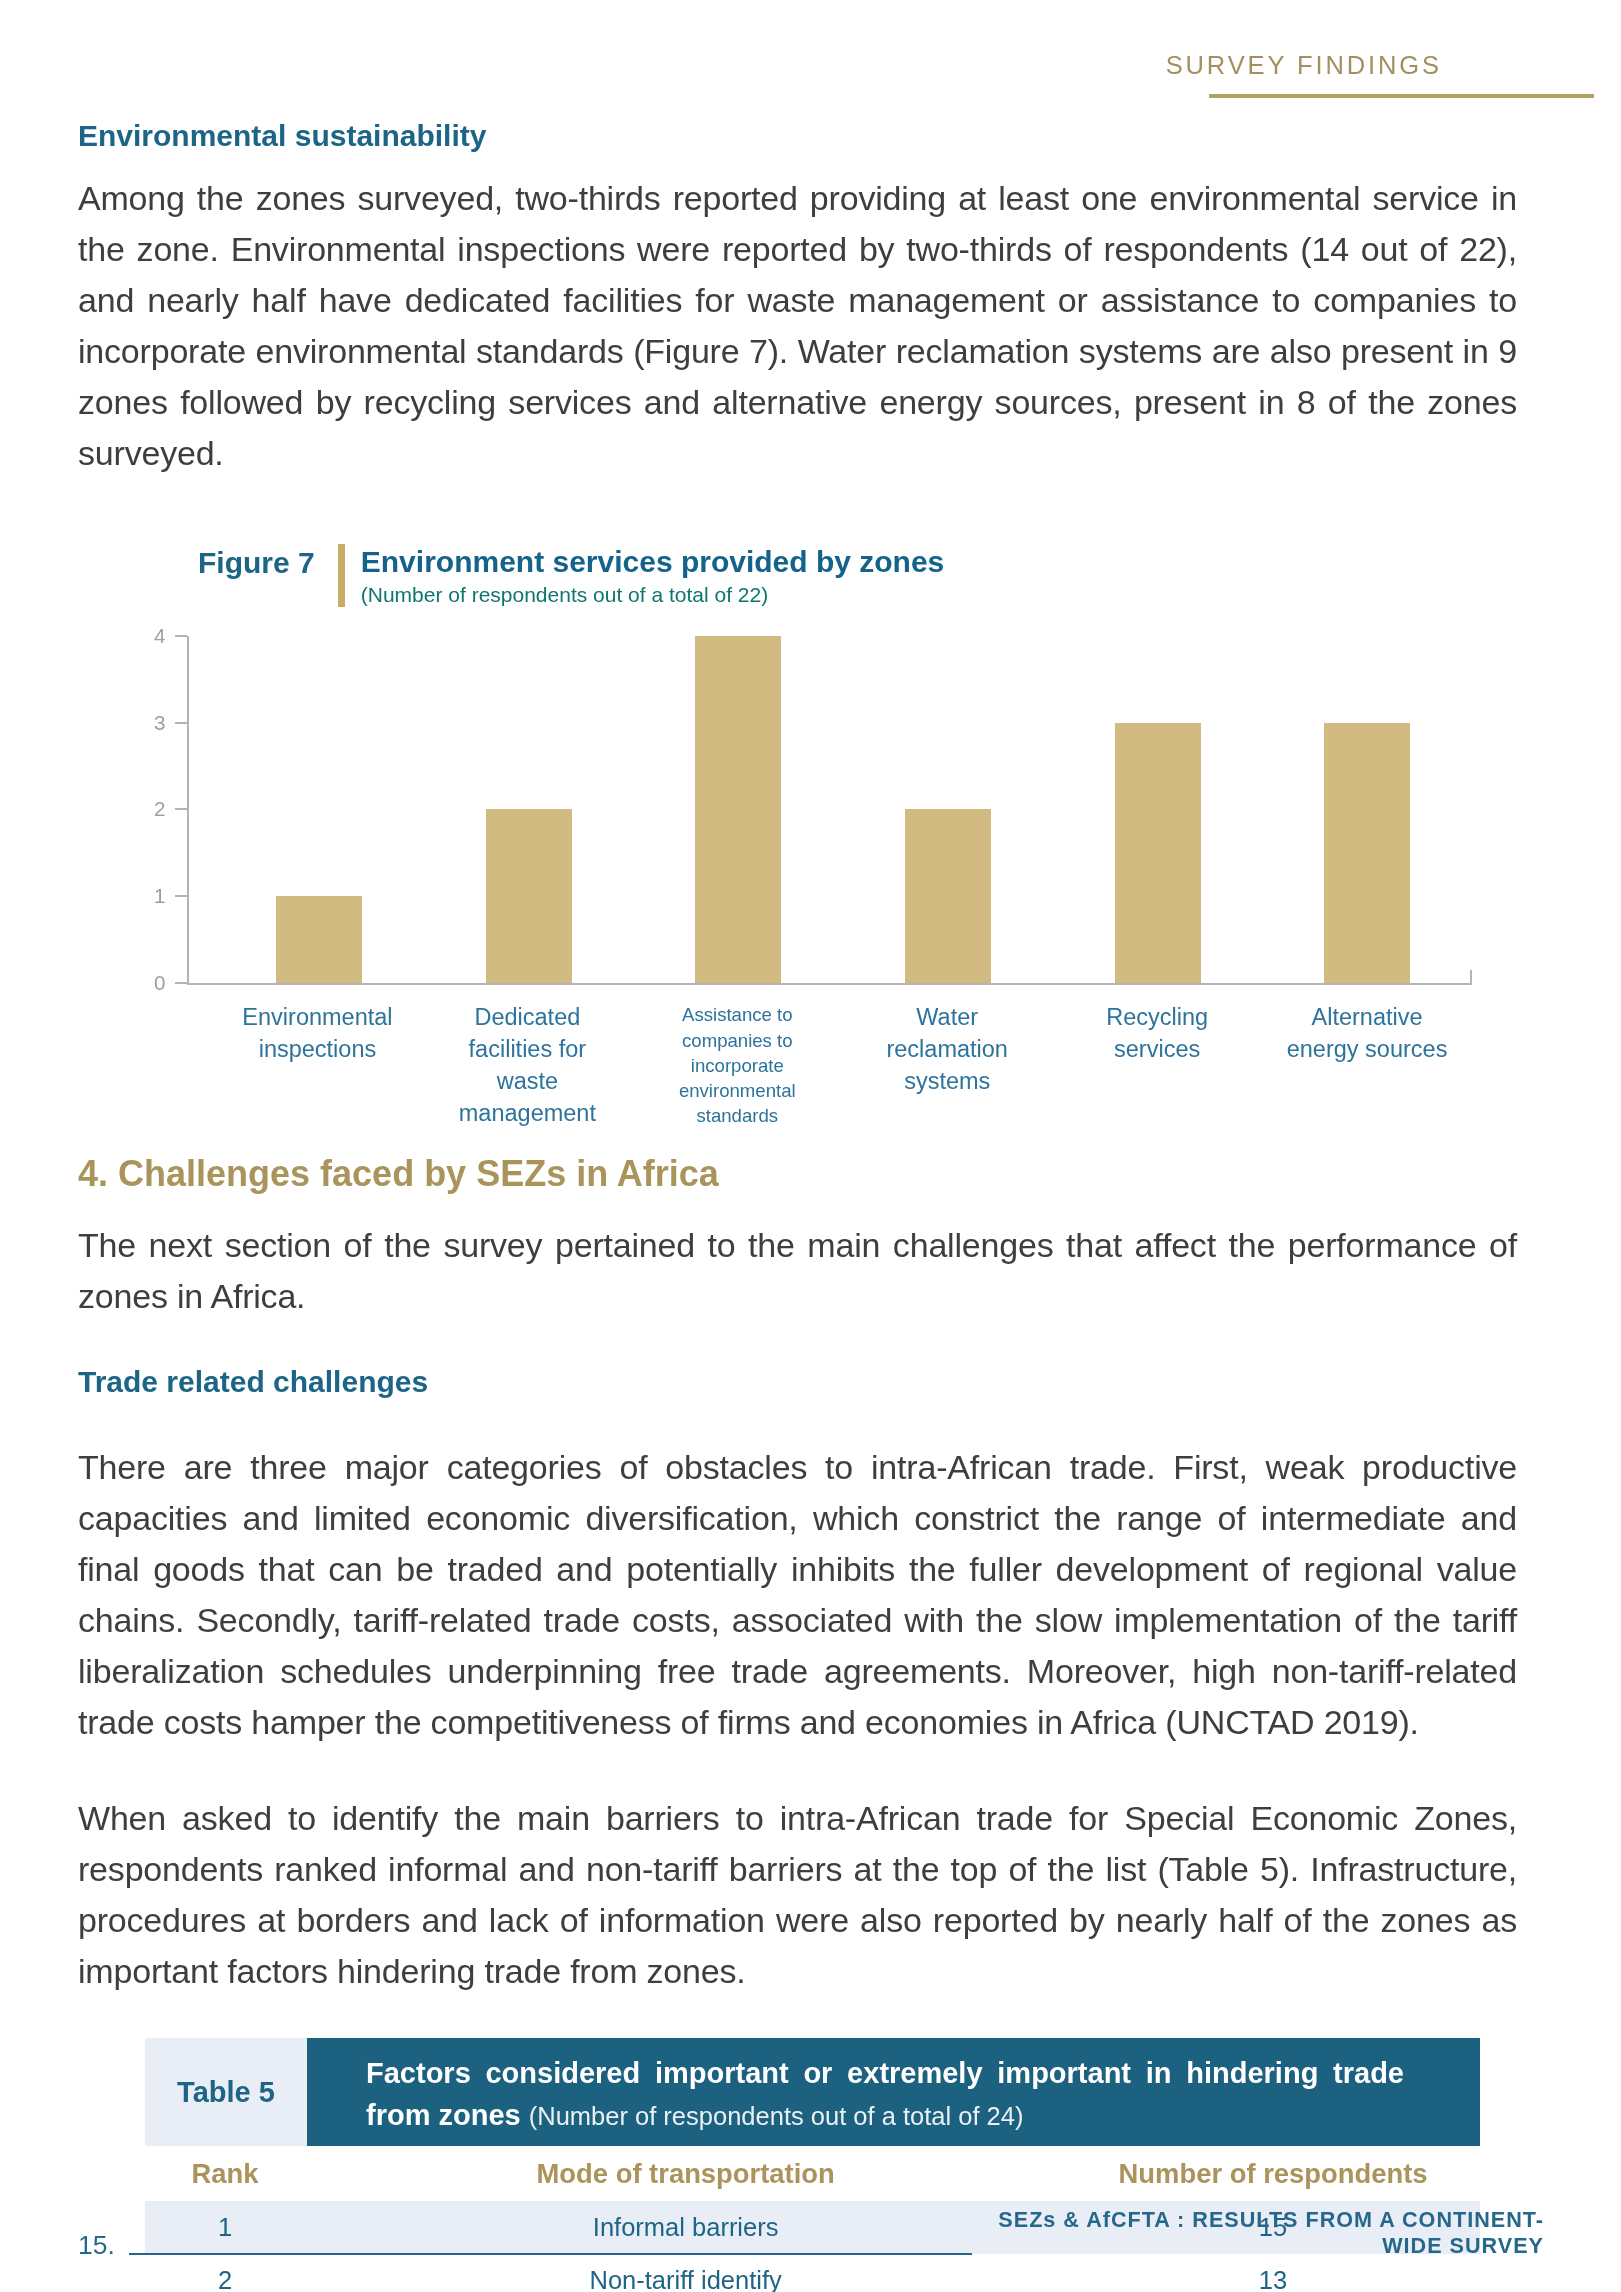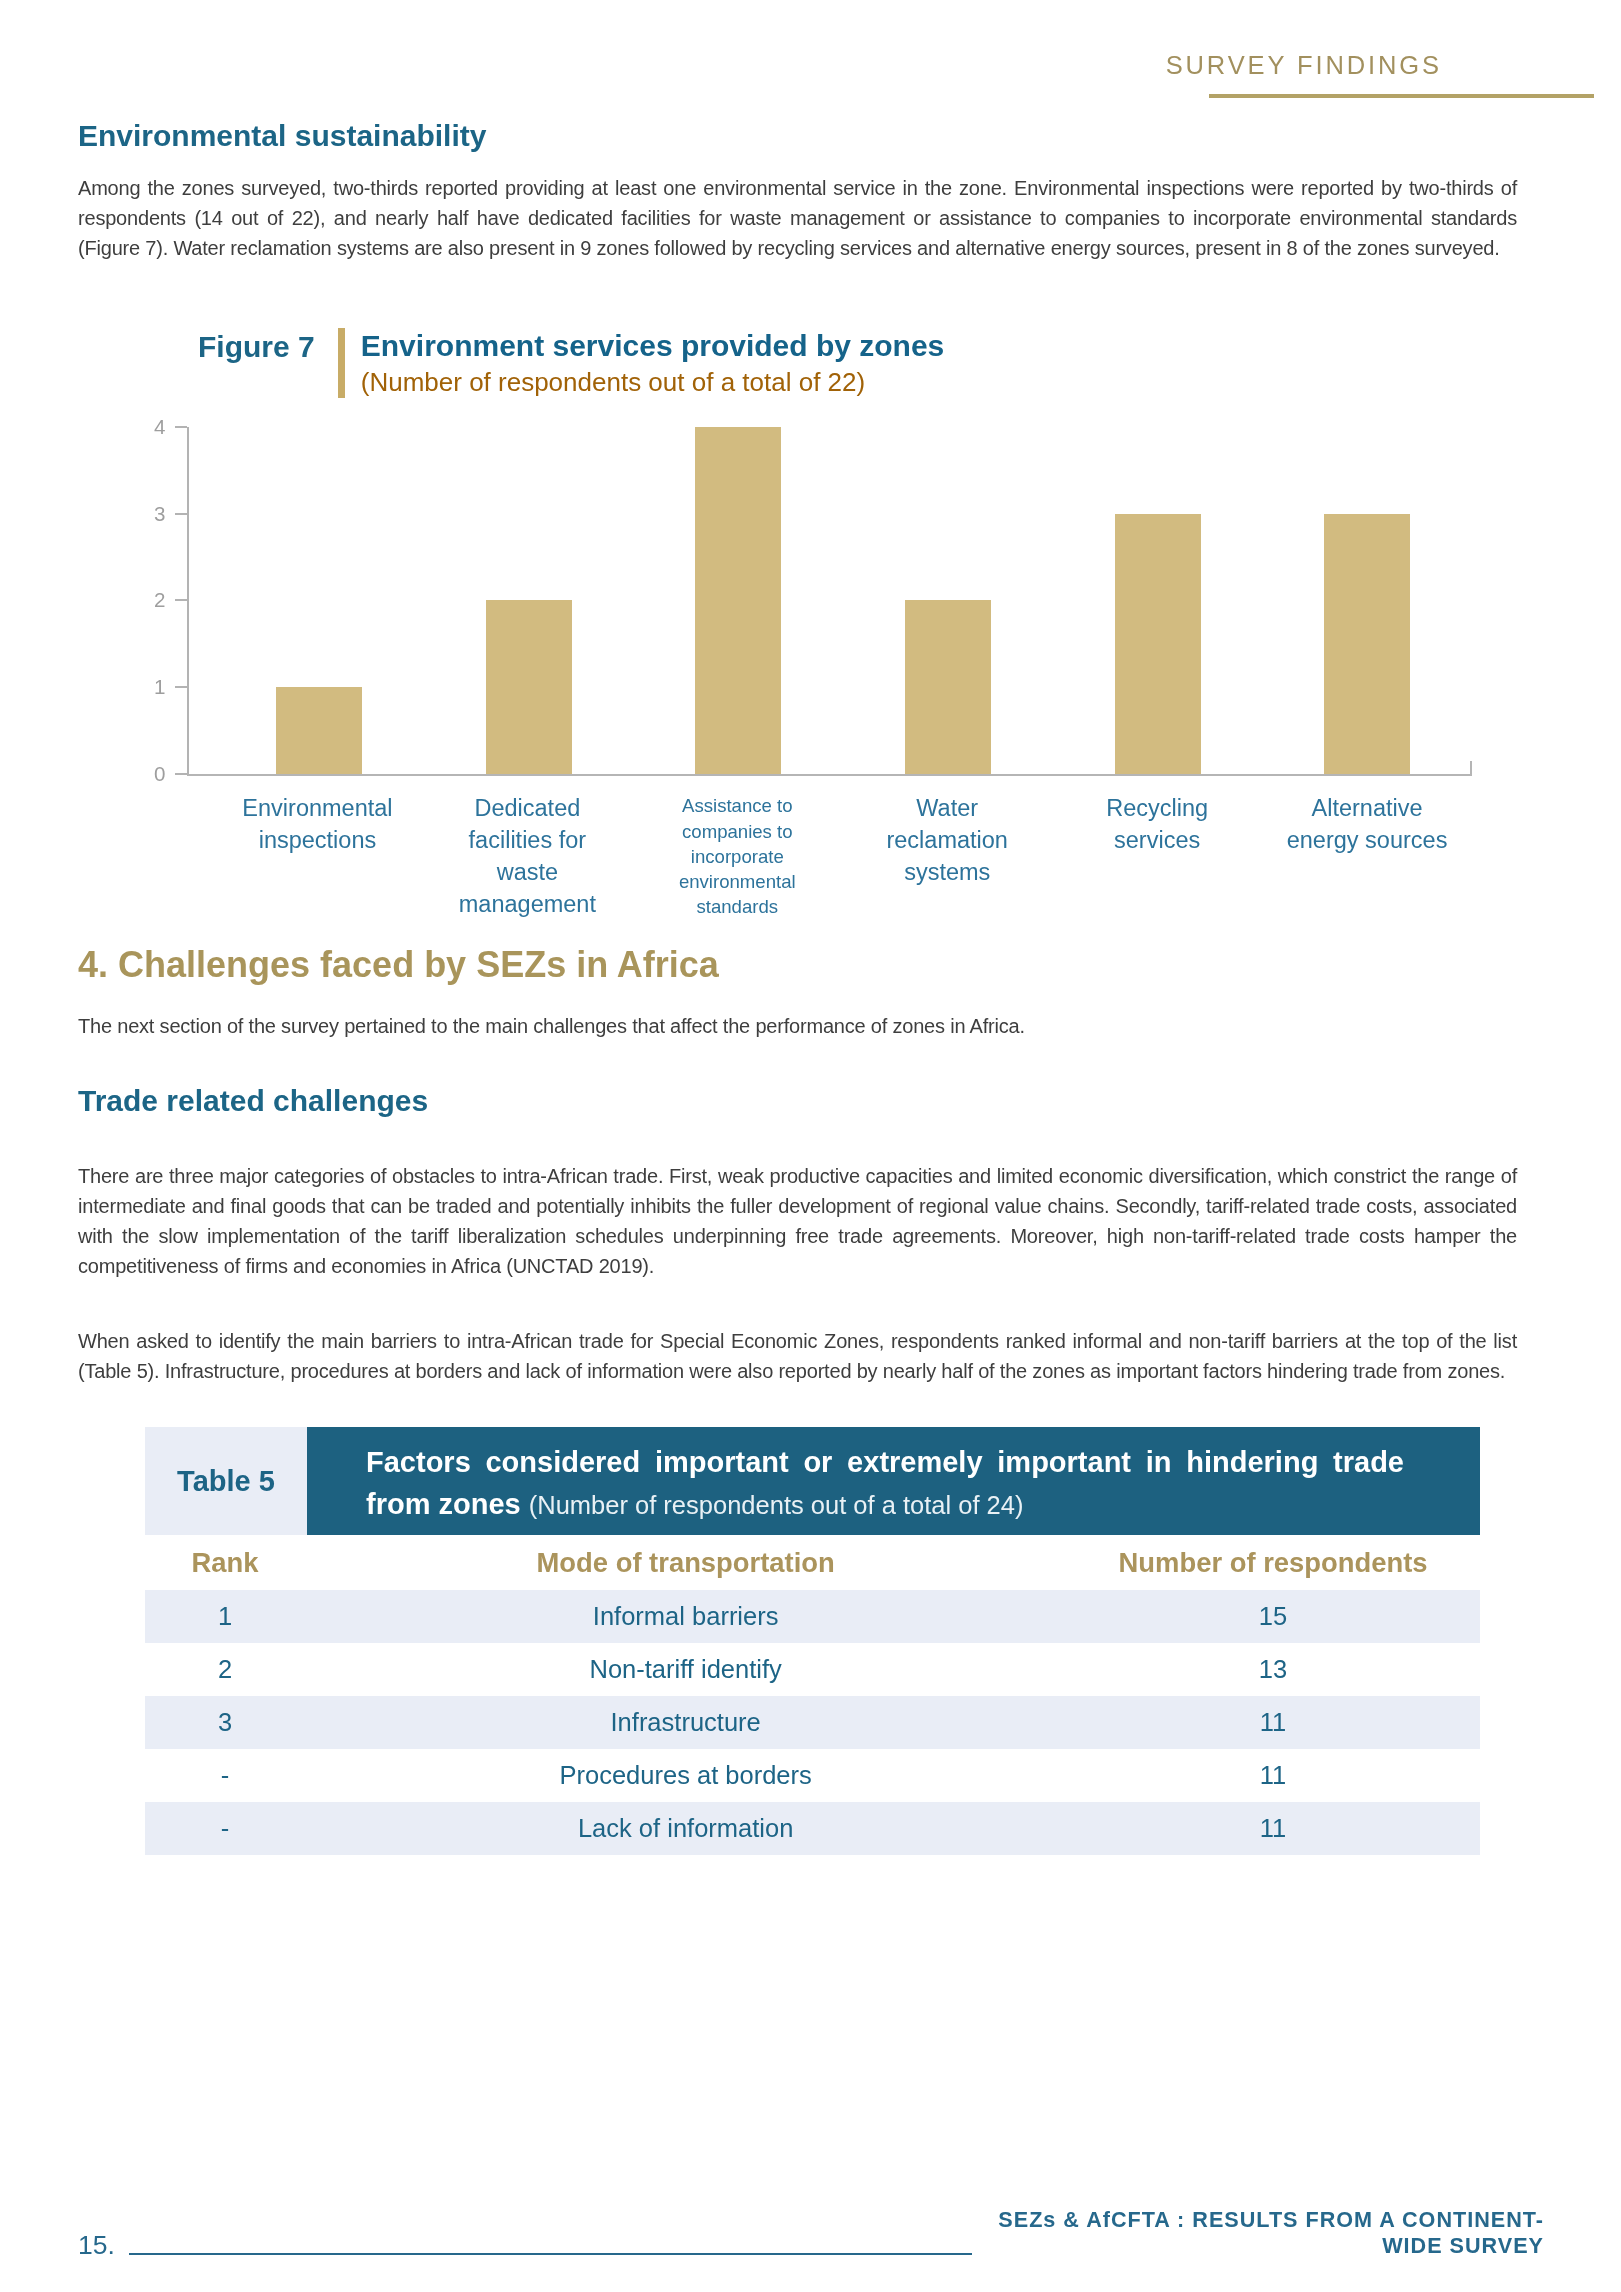--- a/index.html
+++ b/index.html
@@ -23,30 +23,30 @@
   }
   .gold-rule {
     position:absolute; top:43px; right:-77px; width:385px; height:3.9px;
     background:#b3a266;
   }
 
   
   h2.teal { margin-top:33px; font-size:30px; font-weight:700; color:#1c6586; }
   h1.gold { margin-top:23.5px; font-size:36px; font-weight:700; color:#a9955b; }
   p.body {
-    margin-top:19.6px; font-size:20px; line-height:1.5; text-align:justify;
+    margin-top:19.6px; font-size:34px; line-height:1.5; text-align:justify;
     color:#3e3e3e; letter-spacing:-0.2px;
   }
 
   
   .fig-header { margin-top:65px; margin-left:120px; display:flex; align-items:stretch; }
   .fig-label { font-size:30px; font-weight:700; color:#1c6586; padding-top:2px; margin-right:23.5px; white-space:nowrap; }
   .fig-bar { width:6.9px; background:#c8ac67; margin-right:15.7px; }
   .fig-title { font-size:30px; font-weight:700; color:#15638a; line-height:1.18; }
-  .fig-subtitle { font-size:26px; font-weight:400; color:#a16207; margin-top:3.9px; }
+  .fig-subtitle { font-size:21px; font-weight:400; color:#0f766e; margin-top:3.9px; }
 
   
   .chart-wrap { margin-left:109px; width:1285px; }
   .chart {
     position:relative; margin-top:29px; height:349px;
     border-left:2px solid #b3b3b3; border-bottom:2px solid #b5b5b5;
   }
   .chart::after { 
     content:""; position:absolute; right:0; bottom:0; width:2px; height:12.7px; background:#b5b5b5;
   }

